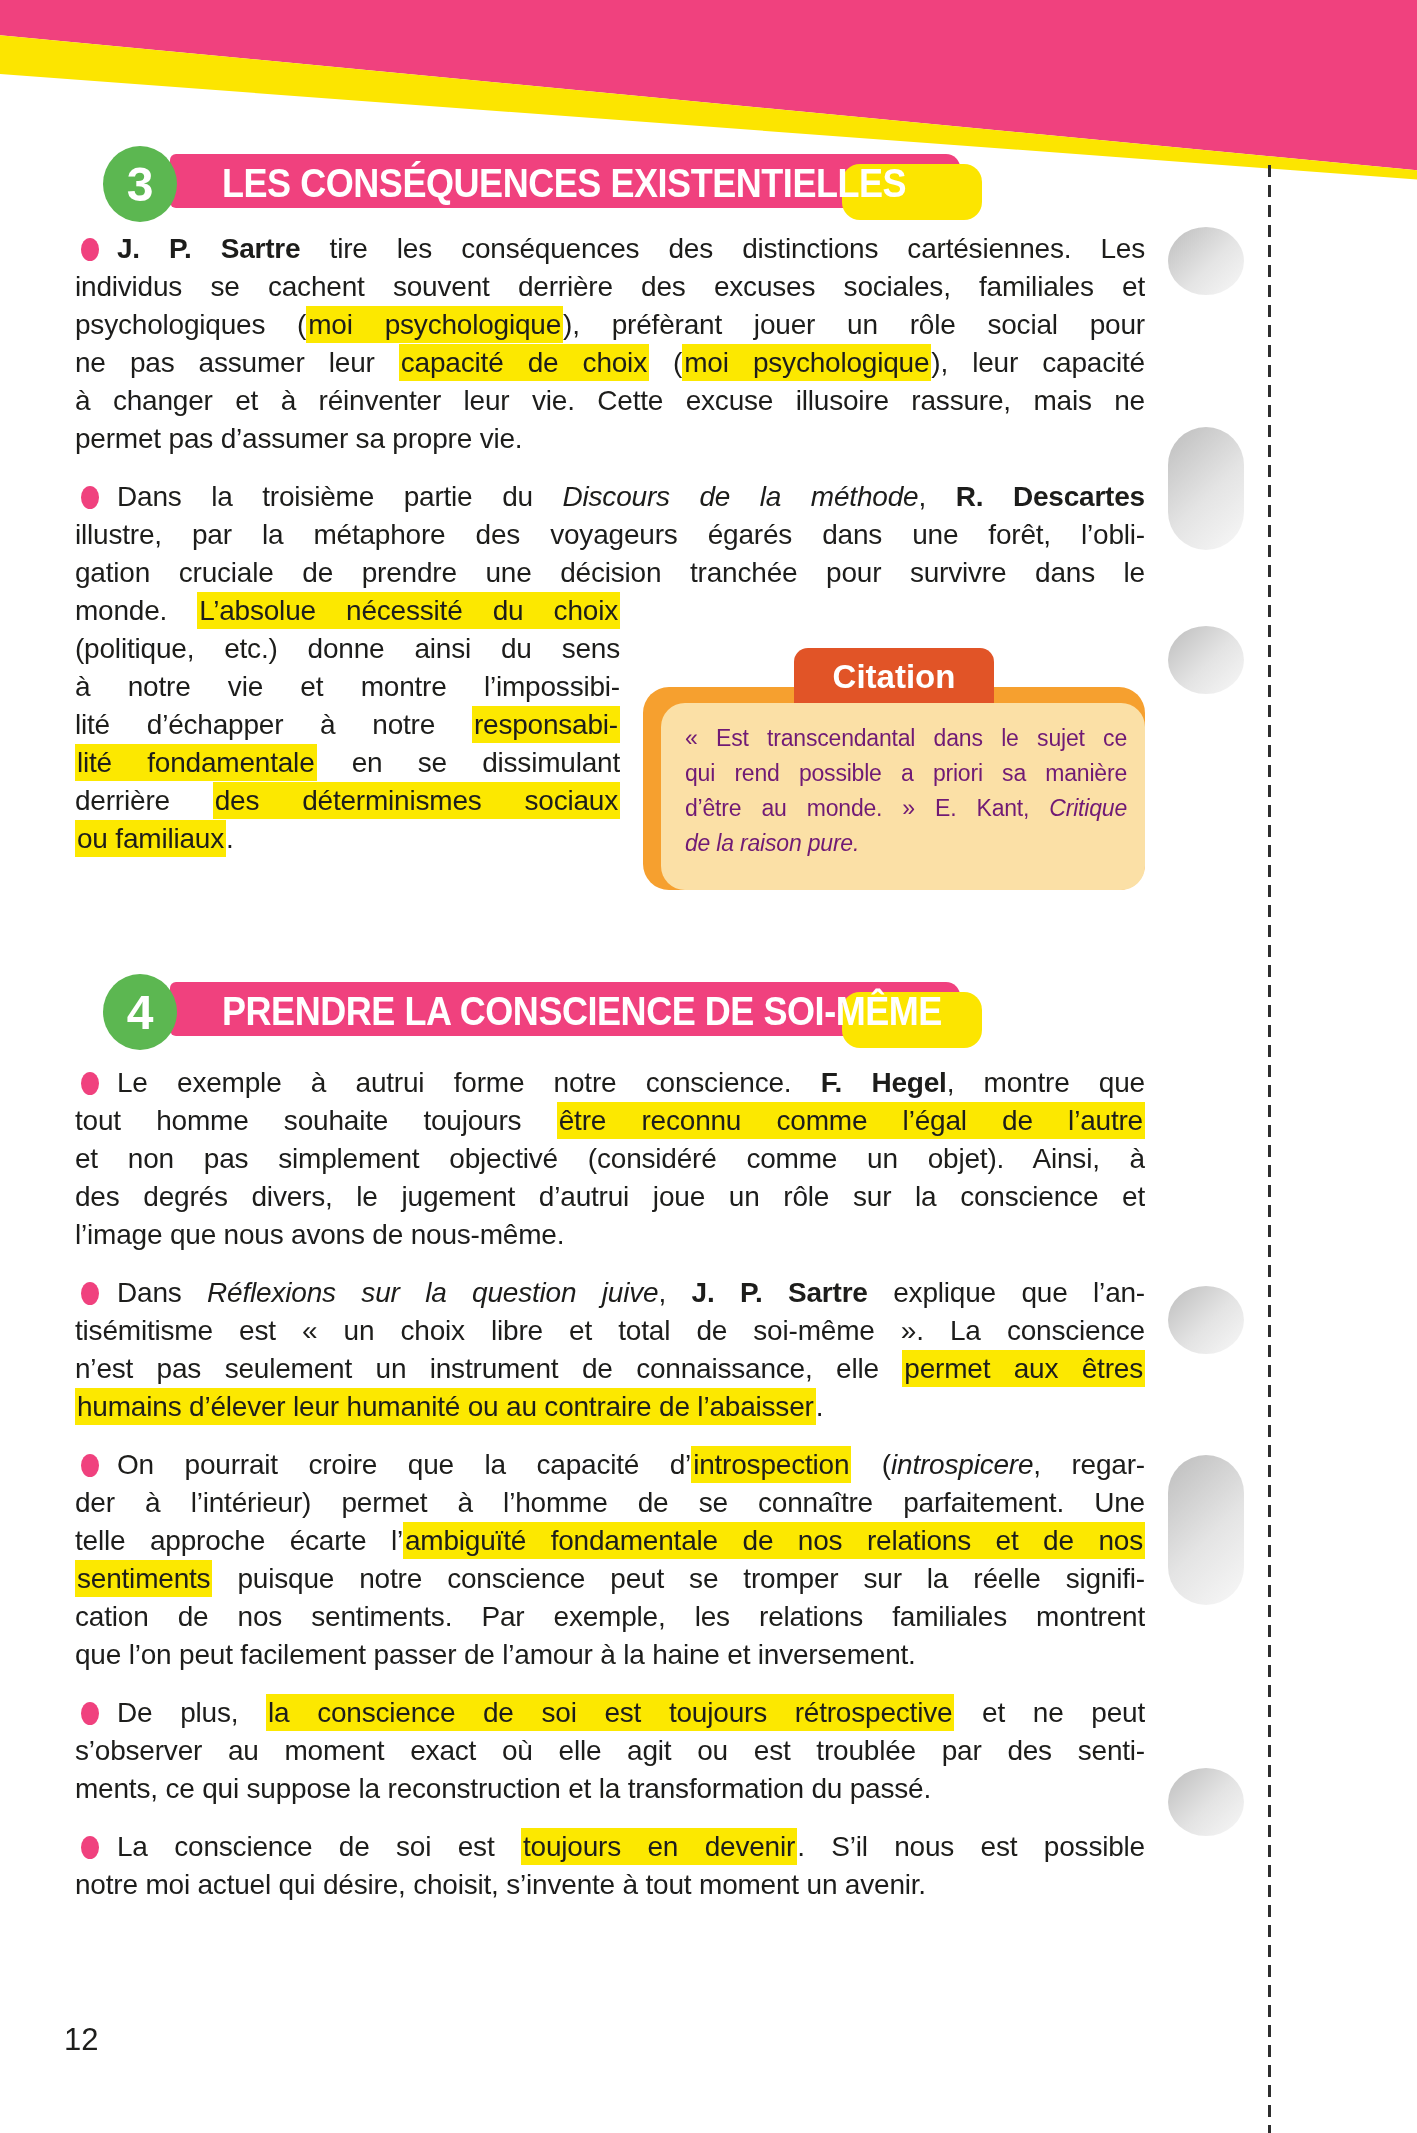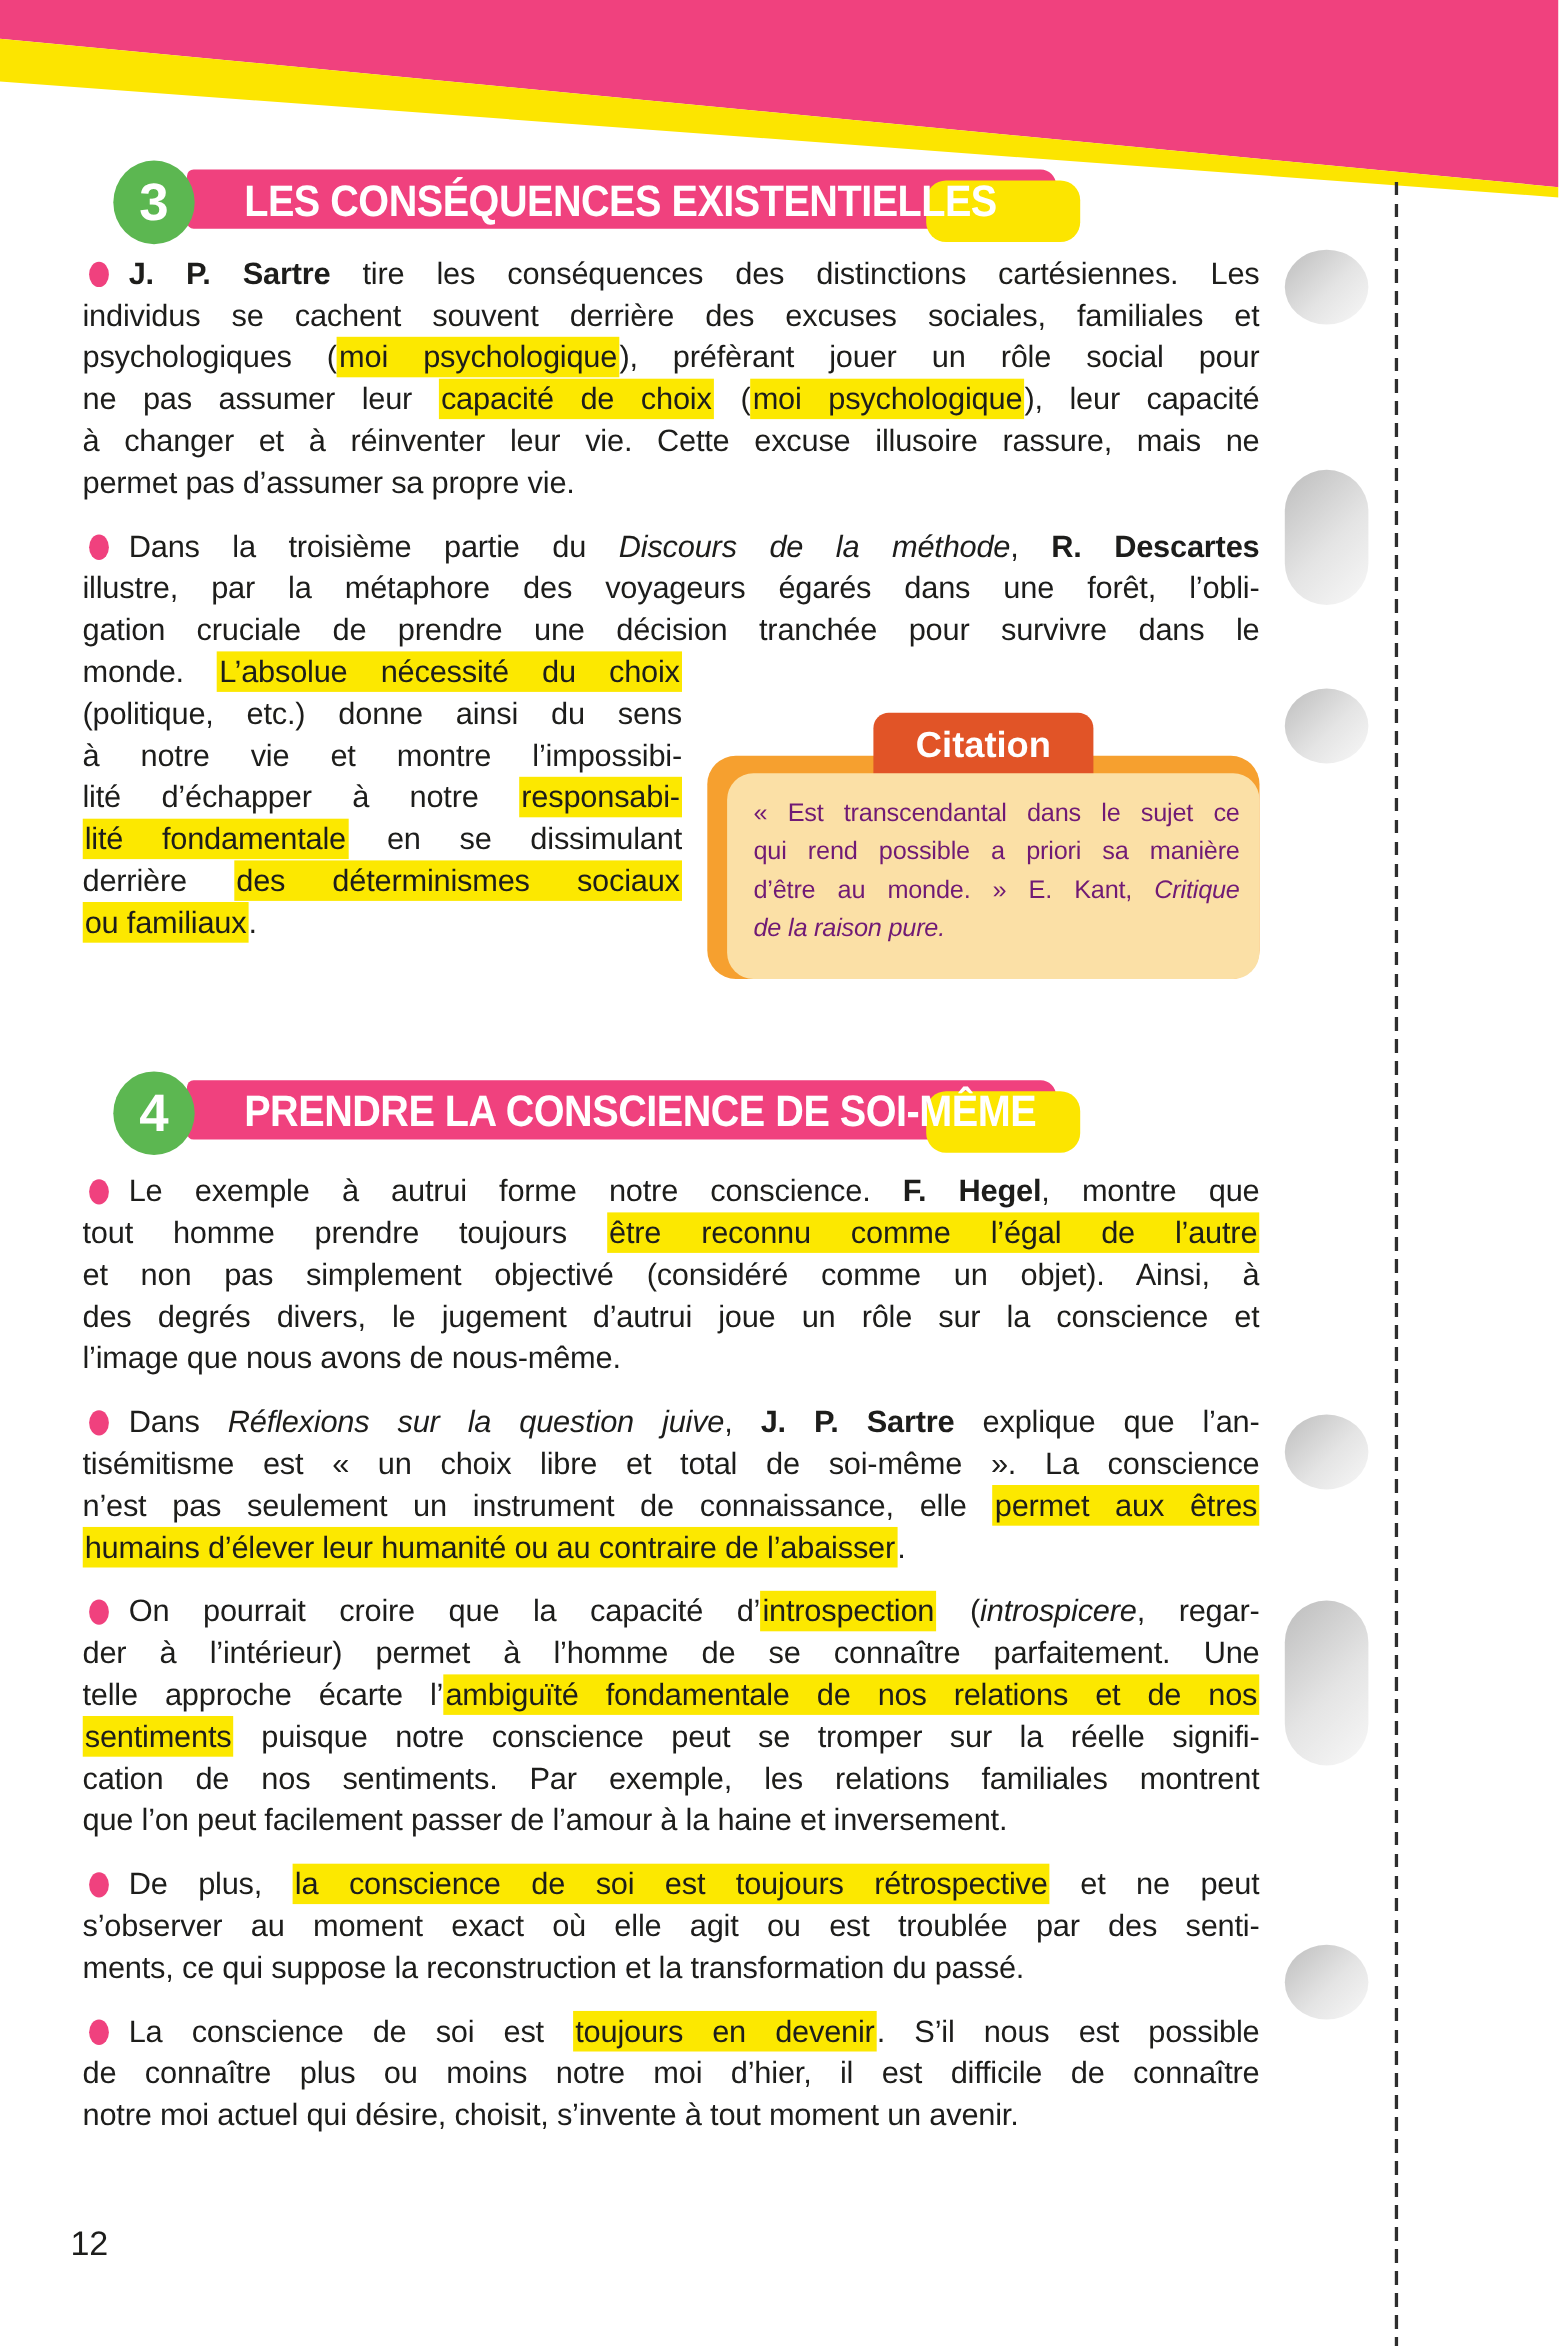--- a/index.html
+++ b/index.html
@@ -135,21 +135,21 @@
 
     <div class="sec-header s4">
       <div class="sec-banner">
         <span class="sec-title">PRENDRE LA CONSCIENCE DE SOI-MÊME</span>
       </div>
       <div class="sec-num">4</div>
     </div>
 
     <div class="para">
         <div class="line"><span class="bullet"></span><span>Le exemple à autrui forme notre conscience. </span><span class="b">F. Hegel</span><span>, montre que</span></div>
-        <div class="line"><span>tout homme prendre toujours </span><span class="hl">être reconnu comme l’égal de l’autre</span></div>
+        <div class="line"><span>tout homme souhaite toujours </span><span class="hl">être reconnu comme l’égal de l’autre</span></div>
         <div class="line"><span>et non pas simplement objectivé (considéré comme un objet). Ainsi, à</span></div>
         <div class="line"><span>des degrés divers, le jugement d’autrui joue un rôle sur la conscience et</span></div>
         <div class="line last"><span>l’image que nous avons de nous-même.</span></div>
       </div>
     <div class="para">
         <div class="line"><span class="bullet"></span><span>Dans </span><span class="i">Réflexions sur la question juive</span><span>, </span><span class="b">J. P. Sartre</span><span> explique que l’an-</span></div>
         <div class="line"><span>tisémitisme est « un choix libre et total de soi-même ». La conscience</span></div>
         <div class="line"><span>n’est pas seulement un instrument de connaissance, elle </span><span class="hl">permet aux êtres</span></div>
         <div class="line last"><span class="hl">humains d’élever leur humanité ou au contraire de l’abaisser</span><span>.</span></div>
       </div>
@@ -161,21 +161,20 @@
         <div class="line"><span>cation de nos sentiments. Par exemple, les relations familiales montrent</span></div>
         <div class="line last"><span>que l’on peut facilement passer de l’amour à la haine et inversement.</span></div>
       </div>
     <div class="para">
         <div class="line"><span class="bullet"></span><span>De plus, </span><span class="hl">la conscience de soi est toujours rétrospective</span><span> et ne peut</span></div>
         <div class="line"><span>s’observer au moment exact où elle agit ou est troublée par des senti-</span></div>
         <div class="line last"><span>ments, ce qui suppose la reconstruction et la transformation du passé.</span></div>
       </div>
     <div class="para">
         <div class="line"><span class="bullet"></span><span>La conscience de soi est </span><span class="hl">toujours en devenir</span><span>. S’il nous est possible</span></div>
-        <div class="line"><span>de connaître plus ou moins notre moi d’hier, il est difficile de connaître</span></div>
         <div class="line last"><span>notre moi actuel qui désire, choisit, s’invente à tout moment un avenir.</span></div>
       </div>
 
   </div>
 
   <div class="pagenum">12</div>
 
 </div>
 
 </body></html>

